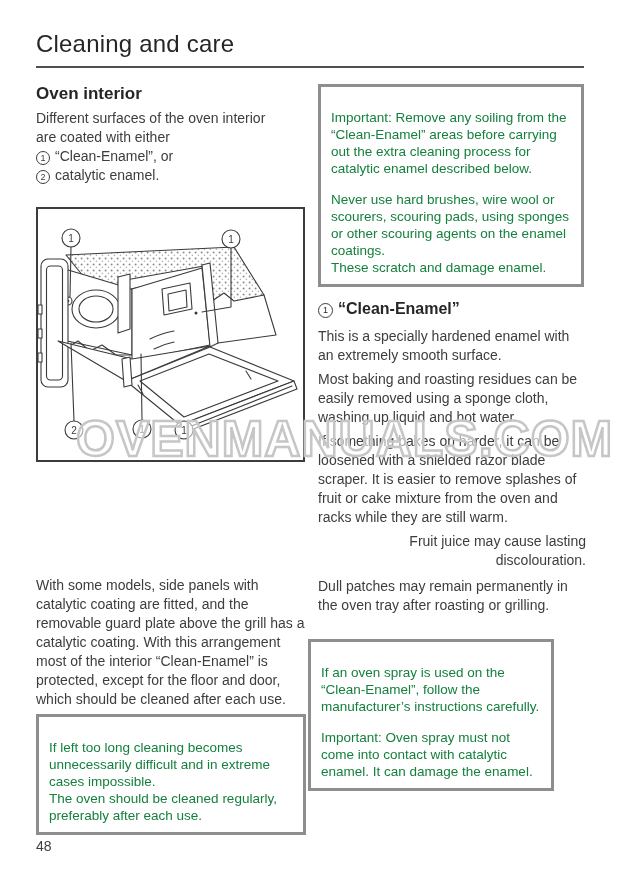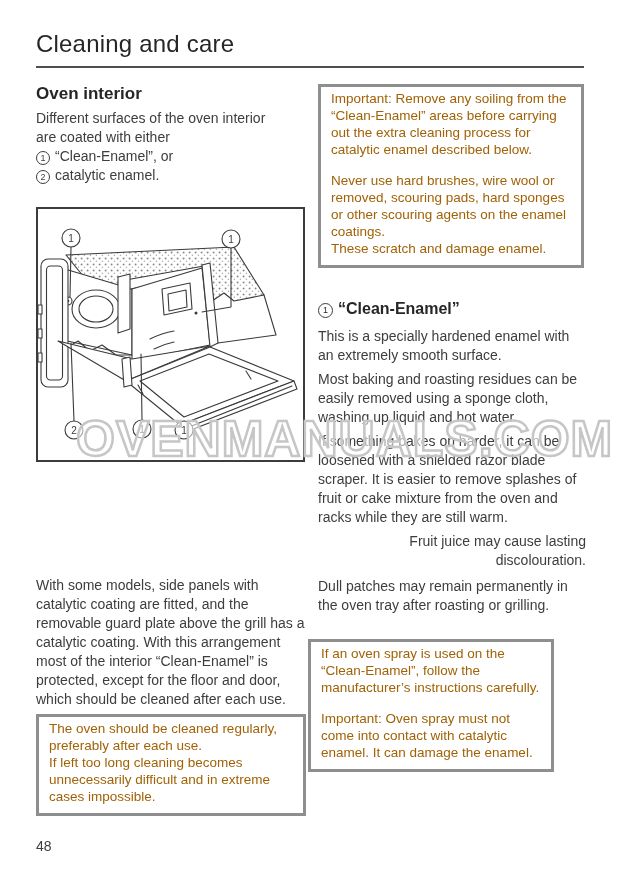--- a/index.html
+++ b/index.html
@@ -24,21 +24,21 @@
     vertical-align:0px;margin-right:5px;
   }
   .figure{
     left:36px;top:207px;width:265px;height:251px;border:2px solid #3c3c3c;
     background:#fff;
   }
   .para-l1{left:36px;top:467px;width:276px;}
   .para-l2{left:36px;top:560px;width:276px;margin-top:16px;}
   .gray-box{
     box-sizing:border-box;border:3px solid #8e8e8e;background:#fff;
-    padding:3px 10px 8px 10px;font-size:13.5px;line-height:17px;color:#a16207;
+    padding:22px 10px 8px 10px;font-size:13.5px;line-height:17px;color:#15803d;
   }
   .note-box{left:36px;top:714px;width:270px;}
   .warning-box{left:318px;top:84px;width:266px;}
   .spray-box{left:308px;top:639px;width:246px;}
   .gray-box p{margin:0;}
   .gray-box p.gap{margin-top:14px;}
   .sub-heading{left:318px;top:300px;font-size:16px;font-weight:bold;color:#262626;}
   .sub-heading .circ{font-weight:normal;width:13px;height:13px;line-height:13px;vertical-align:1px;}
   .para-r{left:318px;width:268px;}
   .rp1{top:327px;} .rp2{top:370px;} .rp3{top:432px;} .rp4{top:532px;text-align:right;} .rp5{top:577px;}
@@ -134,27 +134,27 @@
           <text x="104" y="223.5">1</text>
           <text x="146" y="224.5">1</text>
         </g>
       </g>
     </svg>
   </div>
 
   <div class="abs para-l2 body-text">With some models, side panels with catalytic coating are fitted, and the removable guard plate above the grill has a catalytic coating. With this arrangement most of the interior “Clean-Enamel” is protected, except for the floor and door, which should be cleaned after each use.</div>
 
   <div class="abs gray-box note-box">
+    <p>If left too long cleaning becomes unnecessarily difficult and in extreme cases impossible.</p>
     <p>The oven should be cleaned regularly, preferably after each use.</p>
-    <p>If left too long cleaning becomes unnecessarily difficult and in extreme cases impossible.</p>
   </div>
 
   <div class="abs gray-box warning-box">
     <p>Important: Remove any soiling from the “Clean-Enamel” areas before carrying out the extra cleaning process for catalytic enamel described below.</p>
-    <p class="gap">Never use hard brushes, wire wool or removed, scouring pads, hard sponges or other scouring agents on the enamel coatings.</p>
+    <p class="gap">Never use hard brushes, wire wool or scourers, scouring pads, using sponges or other scouring agents on the enamel coatings.</p>
     <p>These scratch and damage enamel.</p>
   </div>
 
   <div class="abs sub-heading">
     <span class="circ">1</span><span>“Clean-Enamel”</span>
   </div>
 
   <div class="abs para-r rp1 body-text">This is a specially hardened enamel with an extremely smooth surface.</div>
   <div class="abs para-r rp2 body-text">Most baking and roasting residues can be easily removed using a sponge cloth, washing up liquid and hot water.</div>
   <div class="abs para-r rp3 body-text">If something bakes on harder, it can be loosened with a shielded razor blade scraper. It is easier to remove splashes of fruit or cake mixture from the oven and racks while they are still warm.</div>

